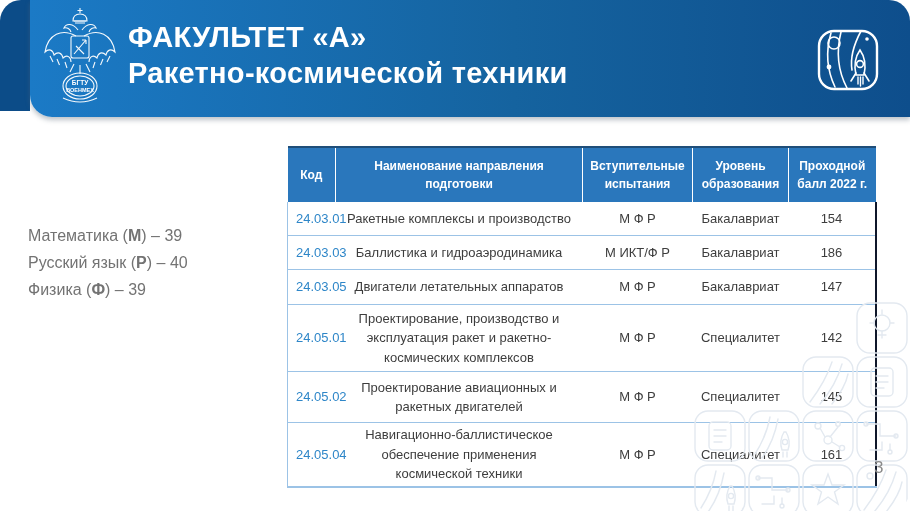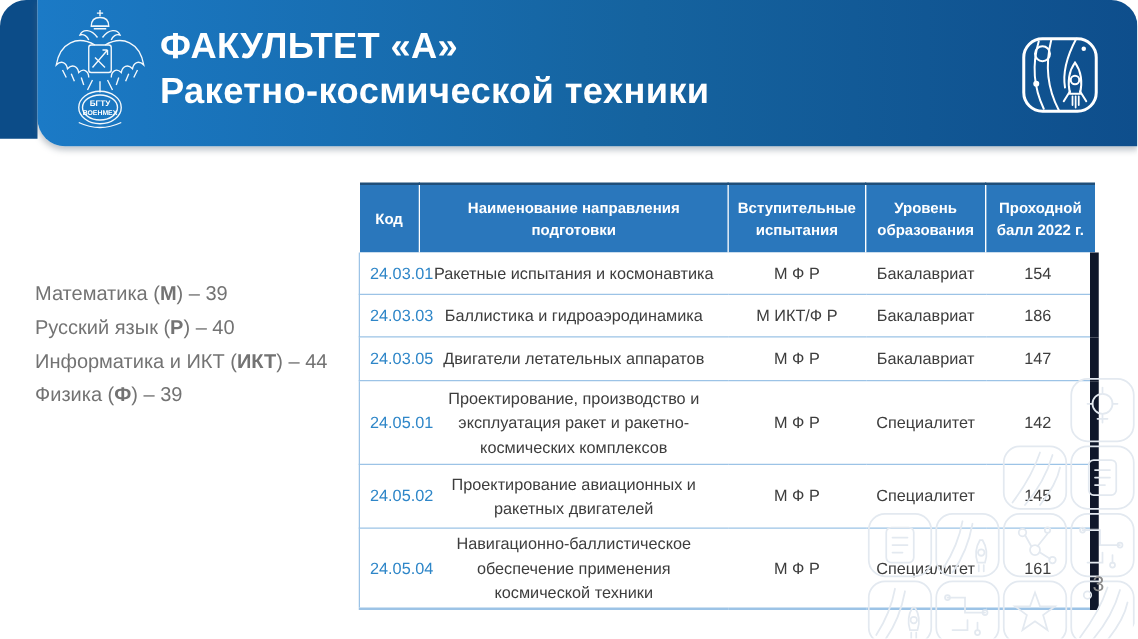--- a/index.html
+++ b/index.html
@@ -27,21 +27,21 @@
   .ptable{position:absolute;left:287px;top:146px;width:588px;border-collapse:collapse;
           table-layout:fixed;border-top:2px solid #1f4e79;}
   .ptable th{background:#2a77bc;color:#ffffff;font-weight:bold;font-size:12px;
              height:50px;text-align:center;vertical-align:middle;padding:2px 4px;
              border-left:1px solid #ffffff;line-height:1.5;}
   .ptable th:first-child{border-left:none;}
   .ptable td{font-size:13px;color:#3d3d3d;text-align:center;vertical-align:middle;
              border-bottom:1px solid #9cc3e6;padding:2px 8px;line-height:1.5;
              background:#ffffff;}
   .ptable td:first-child{border-left:1px solid #9cc3e6;color:#2e86c8;}
-  .ptable td:last-child{border-right:7px solid #0f172a;}
+  .ptable td:last-child{border-right:2px solid #0f172a;}
   .ptable tr.r1 td,.ptable tr.r2 td{height:29px;}
   .ptable tr.r3 td{height:30px;}
   .ptable tr.r4 td{height:62px;}
   .ptable tr.r5 td{height:46px;}
   .ptable tr.r6 td{height:53px;border-bottom:2px solid #9cc3e6;}
 
   
   .watermark{position:absolute;left:688px;top:296px;}
   .page-num{position:absolute;left:874px;top:458px;font-size:17px;color:#8a8a8a;}
 </style>
@@ -103,23 +103,20 @@
     </svg>
   </div>
 
 
   <div class="subjects">
     <div class="subject">
       <span>Математика (</span><span class="key">М</span><span>) – 39</span>
     </div>
     <div class="subject">
       <span>Русский язык (</span><span class="key">Р</span><span>) – 40</span>
-    </div>
-    <div class="subject">
-      <span>Информатика и ИКТ (</span><span class="key">ИКТ</span><span>) – 44</span>
     </div>
     <div class="subject">
       <span>Физика (</span><span class="key">Ф</span><span>) – 39</span>
     </div>
   </div>
 
   <table class="ptable">
     <colgroup>
       <col style="width:48px">
         <col style="width:247px">
@@ -132,21 +129,21 @@
         <th>Код</th>
         <th>Наименование направления подготовки</th>
         <th>Вступительные испытания</th>
         <th>Уровень образования</th>
         <th>Проходной балл 2022 г.</th>
       </tr>
     </thead>
     <tbody>
       <tr class="r1">
         <td>24.03.01</td>
-        <td>Ракетные испытания и космонавтика</td>
+        <td>Ракетные комплексы и производство</td>
         <td>М Ф Р</td>
         <td>Бакалавриат</td>
         <td>154</td>
       </tr>
       <tr class="r2">
         <td>24.03.03</td>
         <td>Баллистика и гидроаэродинамика</td>
         <td>М ИКТ/Ф Р</td>
         <td>Бакалавриат</td>
         <td>186</td>

